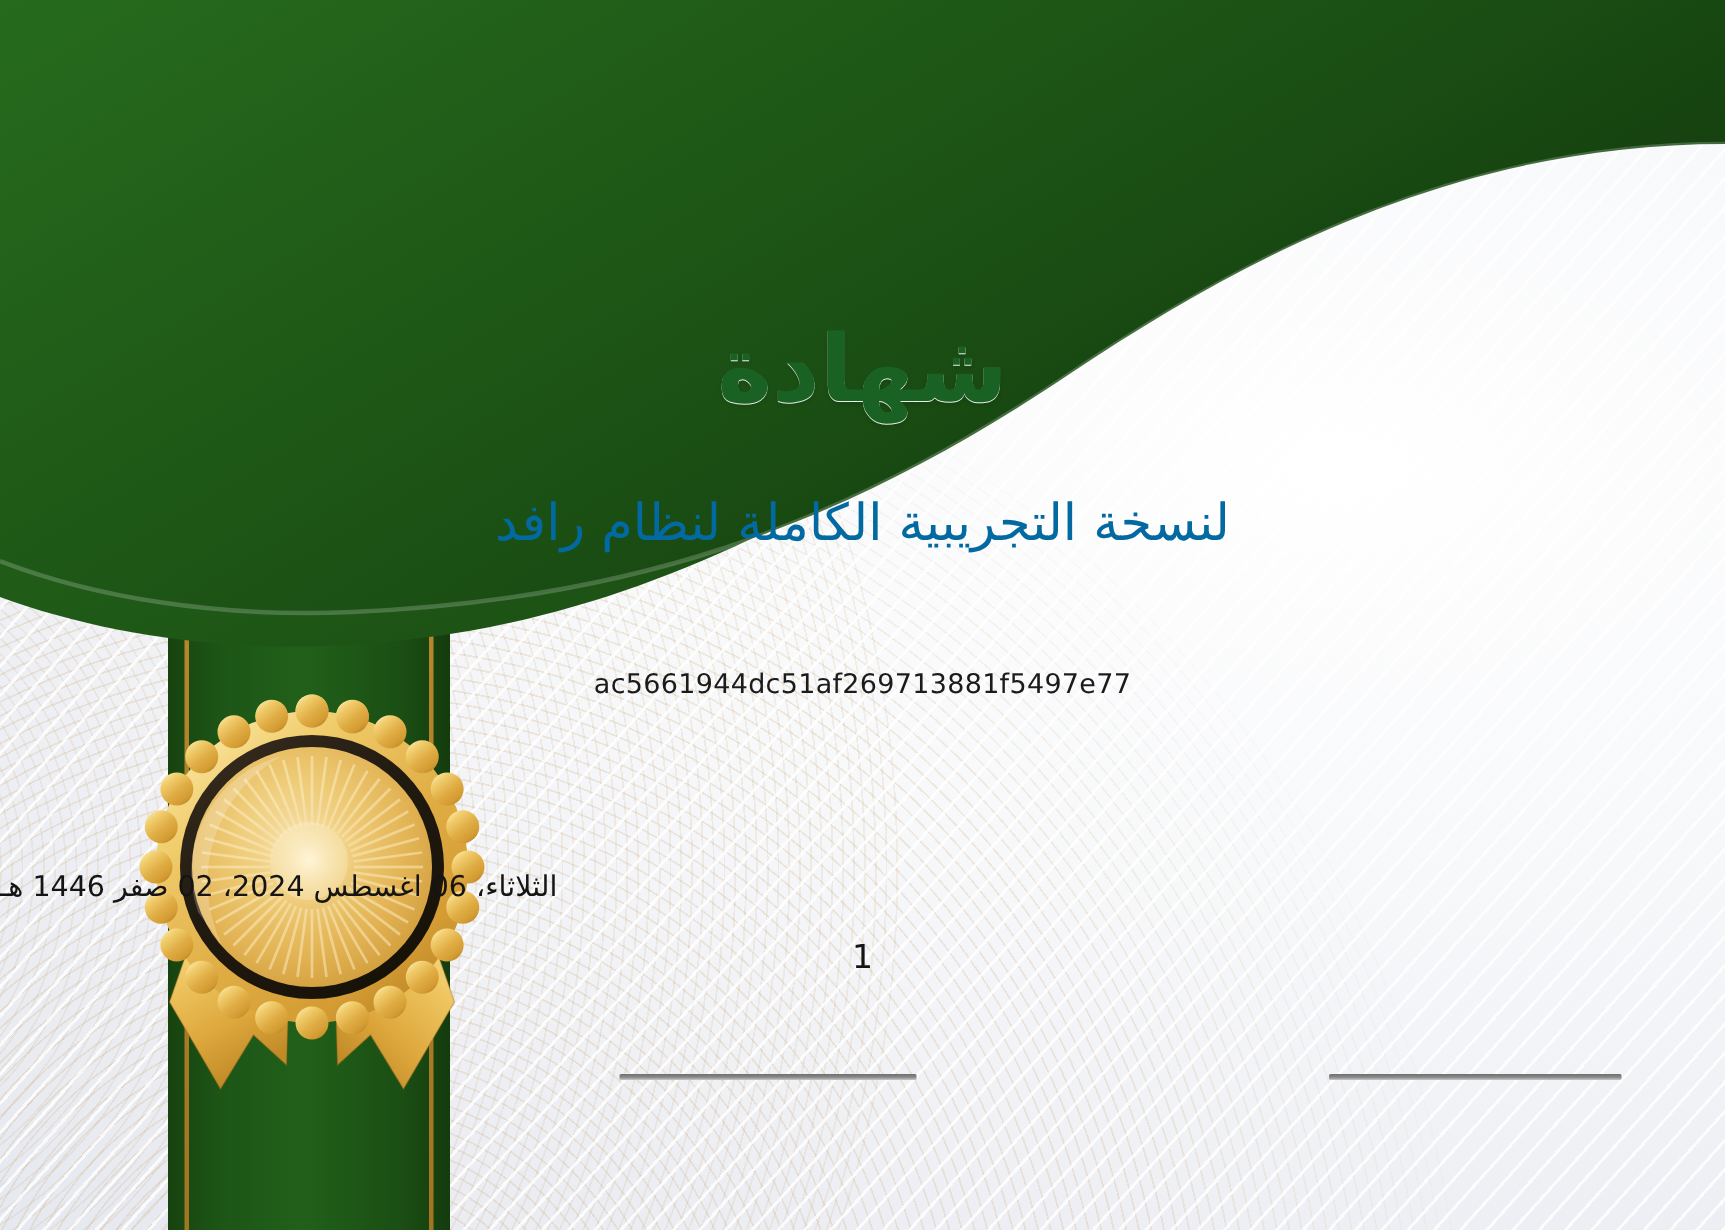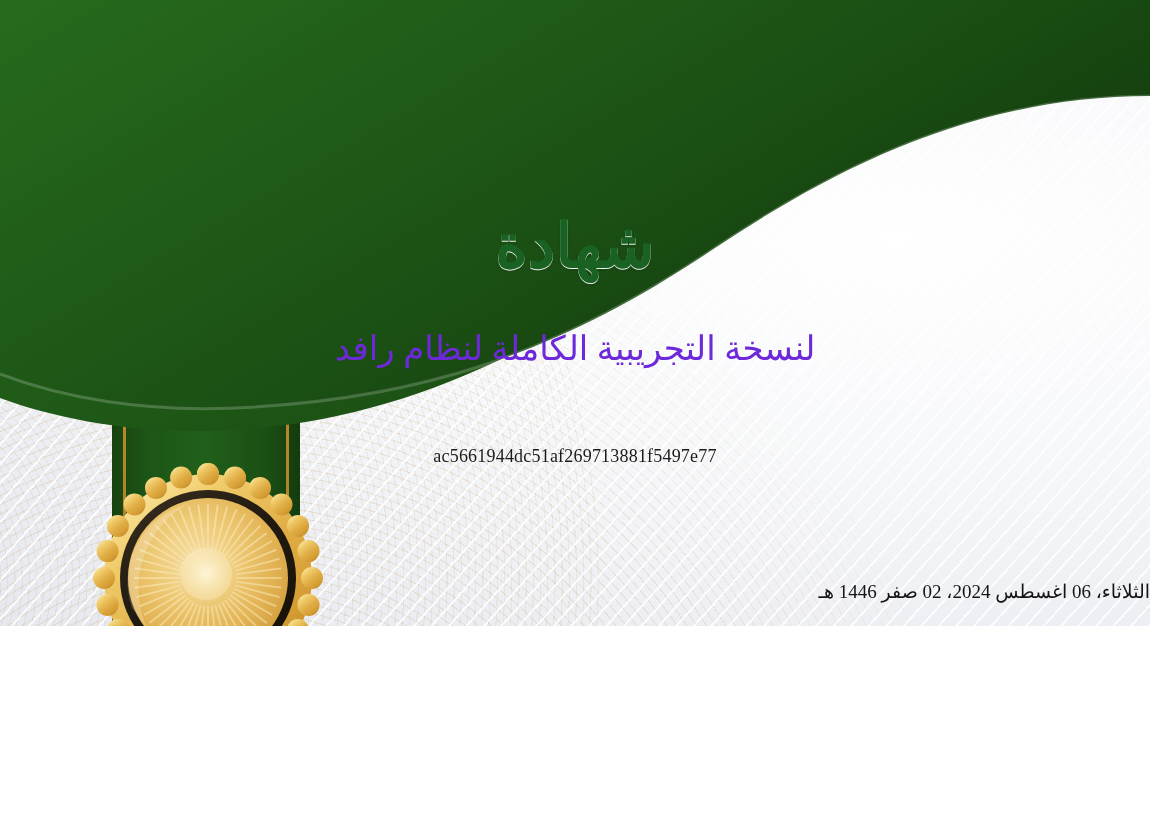--- a/index.html
+++ b/index.html
@@ -8,24 +8,23 @@
     padding: 0;
     background: #ffffff;
   }
   body {
     font-family: "DejaVu Sans", "Liberation Sans", sans-serif;
   }
 
   .certificate {
     position: relative;
     width: 1150px;
-    height: 626px;
+    height: 820px;
     overflow: hidden;
     background: #ffffff;
-    font-family: Liberation Serif, serif;
   }
 
   
   .bg-base {
     position: absolute;
     inset: 0;
     background:
       radial-gradient(120% 90% at 78% 38%, #ffffff 0%, #f7f8fa 38%, #eceef3 72%, #e4e7ee 100%);
   }
   .bg-diagonals {
@@ -124,21 +123,21 @@
     line-height: 1.1;
   }
   .cert-subtitle {
     position: absolute;
     left: 0;
     right: 0;
     top: 328px;
     text-align: center;
     font-size: 34px;
     font-weight: 400;
-    color: #6d28d9;
+    color: #0369a1;
     line-height: 1.25;
   }
   .cert-hash {
     position: absolute;
     left: 0;
     right: 0;
     top: 446px;
     text-align: center;
     direction: ltr;
     font-size: 18px;
@@ -154,21 +153,21 @@
     text-align: center;
     font-size: 23px;
     font-weight: 400;
     color: #111111;
   }
   .cert-date {
     position: absolute;
     left: 0;
     right: 0;
     top: 580px;
-    text-align: right;
+    text-align: left;
     font-size: 19px;
     font-weight: 400;
     color: #141414;
   }
   .cert-number {
     position: absolute;
     left: 0;
     right: 0;
     top: 626px;
     text-align: center;

